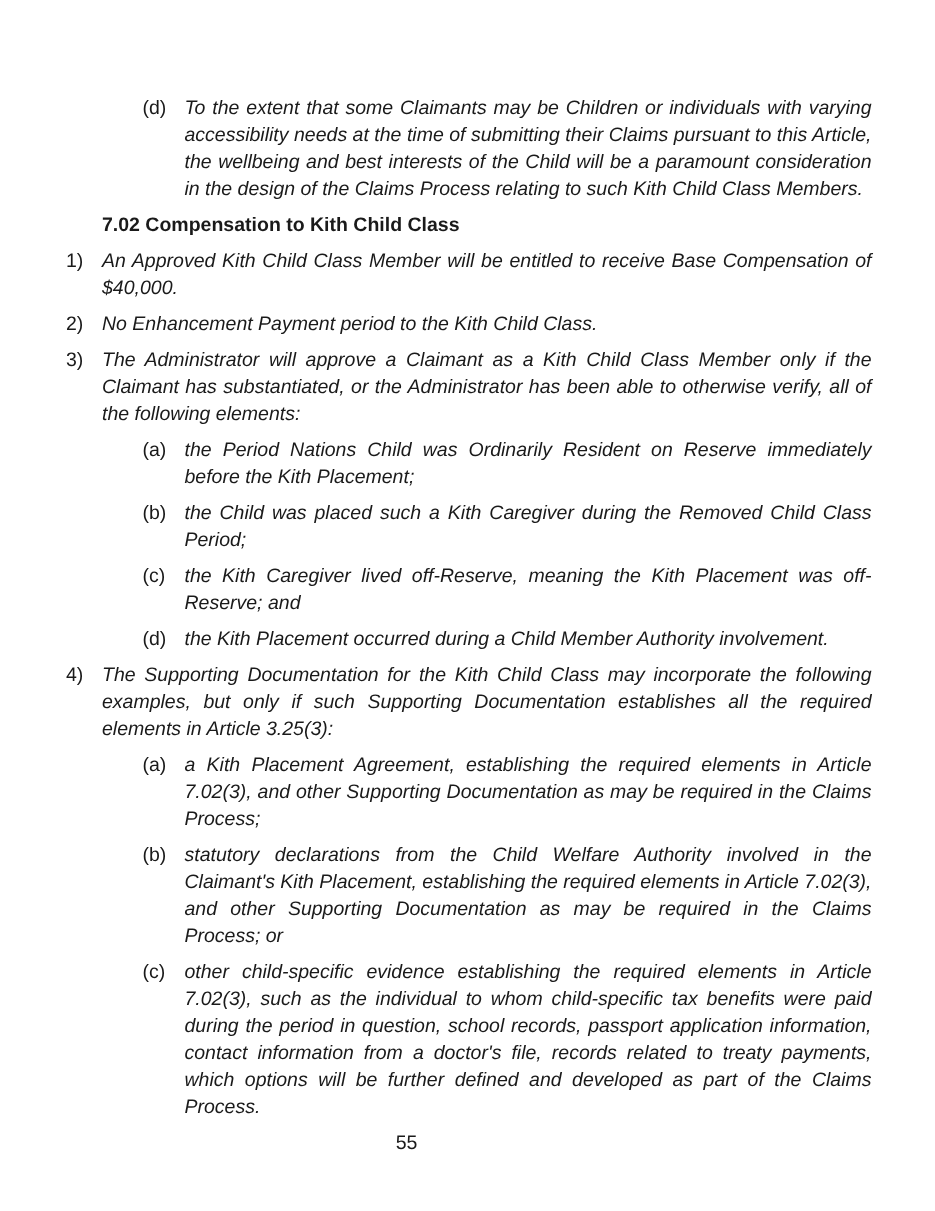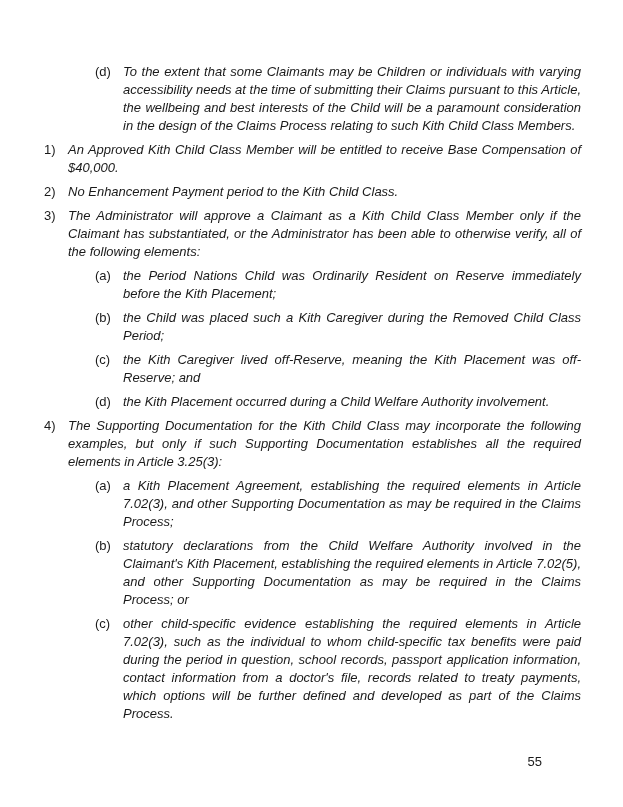--- a/index.html
+++ b/index.html
@@ -41,34 +41,35 @@
   }
   .heading {
     font-weight: bold;
     margin: 0 0 6px 24px;
   }
   .page-num {
     position: absolute;
     top: 753px;
     left: 0;
     width: 542px;
-    text-align: right;
+    text-align: center;
   }
 </style>
 </head>
 <body>
 
 <div class="page">
   <div class="content">
 
     <div class="item sub">
       <span class="lbl">(d)</span>
       <div class="txt">To the extent that some Claimants may be Children or individuals with varying accessibility needs at the time of submitting their Claims pursuant to this Article, the wellbeing and best interests of the Child will be a paramount consideration in the design of the Claims Process relating to such Kith Child Class Members.</div>
     </div>
 
+    <div class="heading">7.02 Compensation to Kith Child Class</div>
 
     <div class="item num">
       <span class="lbl">1)</span>
       <div class="txt">An Approved Kith Child Class Member will be entitled to receive Base Compensation of $40,000.</div>
     </div>
 
     <div class="item num">
       <span class="lbl">2)</span>
       <div class="txt">No Enhancement Payment period to the Kith Child Class.</div>
     </div>
@@ -88,36 +89,36 @@
       <div class="txt">the Child was placed such a Kith Caregiver during the Removed Child Class Period;</div>
     </div>
 
     <div class="item sub">
       <span class="lbl">(c)</span>
       <div class="txt">the Kith Caregiver lived off-Reserve, meaning the Kith Placement was off-Reserve; and</div>
     </div>
 
     <div class="item sub">
       <span class="lbl">(d)</span>
-      <div class="txt">the Kith Placement occurred during a Child Welfare Authority involvement.</div>
+      <div class="txt">the Kith Placement occurred during a Child Member Authority involvement.</div>
     </div>
 
     <div class="item num">
       <span class="lbl">4)</span>
       <div class="txt">The Supporting Documentation for the Kith Child Class may incorporate the following examples, but only if such Supporting Documentation establishes all the required elements in Article 3.25(3):</div>
     </div>
 
     <div class="item sub">
       <span class="lbl">(a)</span>
       <div class="txt">a Kith Placement Agreement, establishing the required elements in Article 7.02(3), and other Supporting Documentation as may be required in the Claims Process;</div>
     </div>
 
     <div class="item sub">
       <span class="lbl">(b)</span>
-      <div class="txt">statutory declarations from the Child Welfare Authority involved in the Claimant's Kith Placement, establishing the required elements in Article 7.02(5), and other Supporting Documentation as may be required in the Claims Process; or</div>
+      <div class="txt">statutory declarations from the Child Welfare Authority involved in the Claimant's Kith Placement, establishing the required elements in Article 7.02(3), and other Supporting Documentation as may be required in the Claims Process; or</div>
     </div>
 
     <div class="item sub">
       <span class="lbl">(c)</span>
       <div class="txt">other child-specific evidence establishing the required elements in Article 7.02(3), such as the individual to whom child-specific tax benefits were paid during the period in question, school records, passport application information, contact information from a doctor's file, records related to treaty payments, which options will be further defined and developed as part of the Claims Process.</div>
     </div>
 
   </div>
 
   <div class="page-num">55</div>

